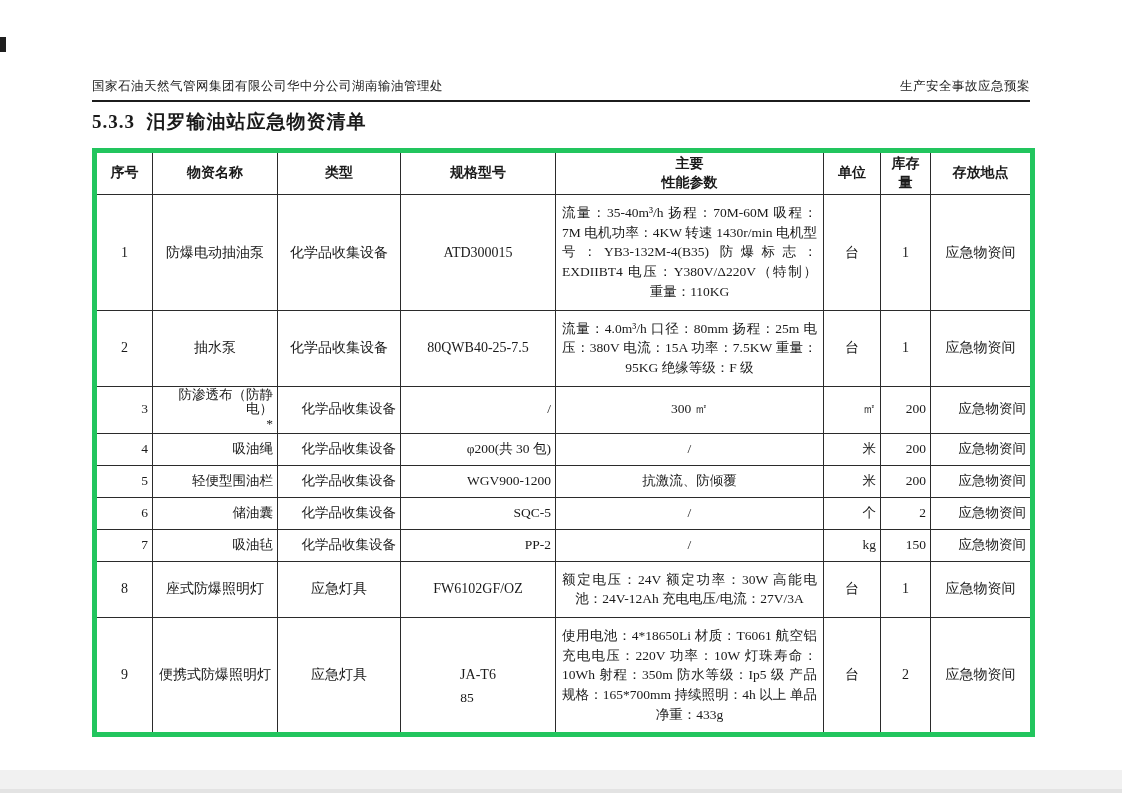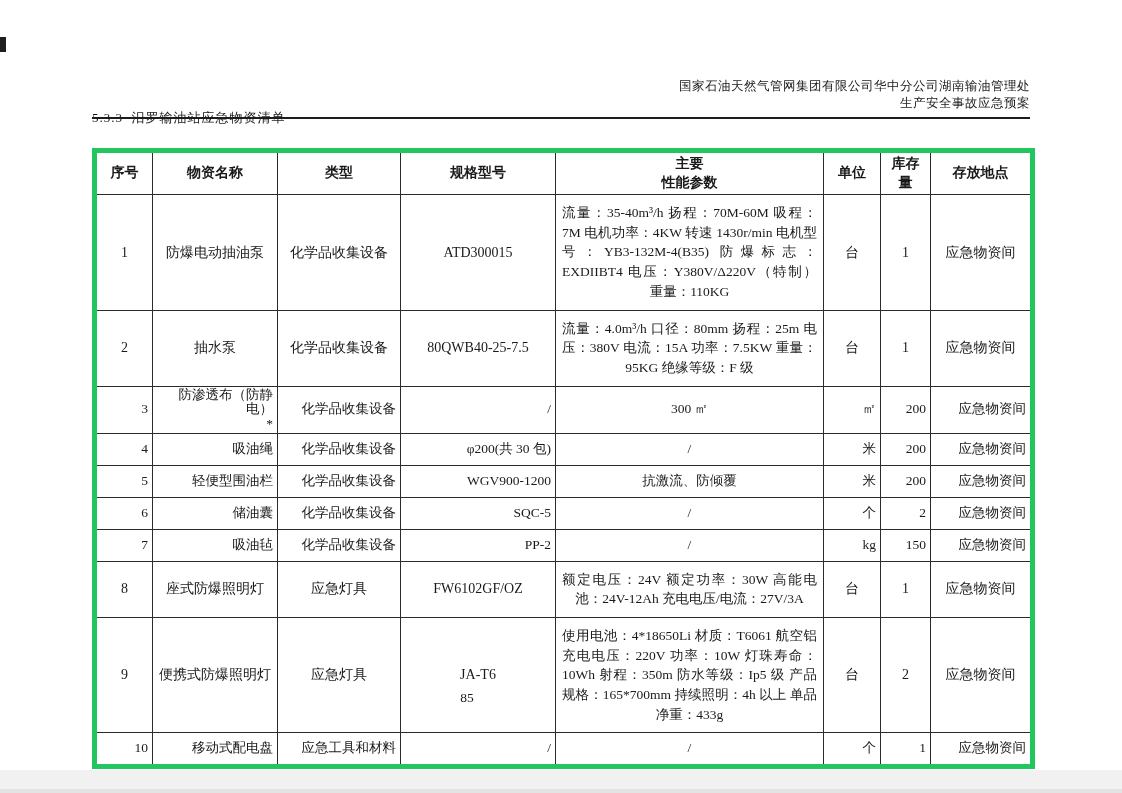--- a/index.html
+++ b/index.html
@@ -10,25 +10,25 @@
     color:#1a1a1a;
   }
   .scan-edge-mark{position:absolute;left:0;top:37px;width:6px;height:15px;background:#1f1f1f;}
   .bottom-strip{position:absolute;left:0;bottom:0;width:100%;height:23px;background:#f1f1f1;}
   .bottom-strip-dark{position:absolute;left:0;bottom:0;width:100%;height:4px;background:#e3e3e3;}
 
   .doc-header{
     position:absolute;left:92px;top:78px;width:938px;
     display:flex;justify-content:space-between;align-items:flex-end;
     font-size:12.5px;letter-spacing:0.5px;
-    border-bottom:2px solid #1c1c1c;padding-bottom:5px;flex-direction:column;
+    border-bottom:2px solid #1c1c1c;padding-bottom:5px;
   }
   .section-title{
     position:absolute;left:92px;top:109px;
-    font-size:13px;font-weight:normal;letter-spacing:1px;white-space:pre;
+    font-size:19px;font-weight:bold;letter-spacing:1px;white-space:pre;
   }
 
   .supply-table{
     position:absolute;left:92px;top:148px;width:938px;
     border-collapse:collapse;table-layout:fixed;
   }
   .supply-table th,.supply-table td{
     border:1px solid #2b2b2b;
     text-align:center;vertical-align:middle;
     padding:1px 4px;line-height:1.25;font-size:14px;
@@ -176,30 +176,20 @@
     <tr class="rh102">
       <td>9</td>
       <td>便携式防爆照明灯</td>
       <td>应急灯具</td>
       <td>JA-T6</td>
       <td class="params">使用电池：4*18650Li 材质：T6061 航空铝 充电电压：220V 功率：10W 灯珠寿命：10Wh 射程：350m 防水等级：Ip5 级 产品规格：165*700mm 持续照明：4h 以上 单品净重：433g</td>
       <td>台</td>
       <td>2</td>
       <td>应急物资间</td>
     </tr>
-    <tr class="rh23 compact">
-      <td>10</td>
-      <td>移动式配电盘</td>
-      <td>应急工具和材料</td>
-      <td>/</td>
-      <td class="params">/</td>
-      <td>个</td>
-      <td>1</td>
-      <td>应急物资间</td>
-    </tr>
   </tbody>
 </table>
 
 <div class="page-number">85</div>
 
 <div class="bottom-strip">
   <div class="bottom-strip-dark"></div>
 </div>
 
 </body></html>

